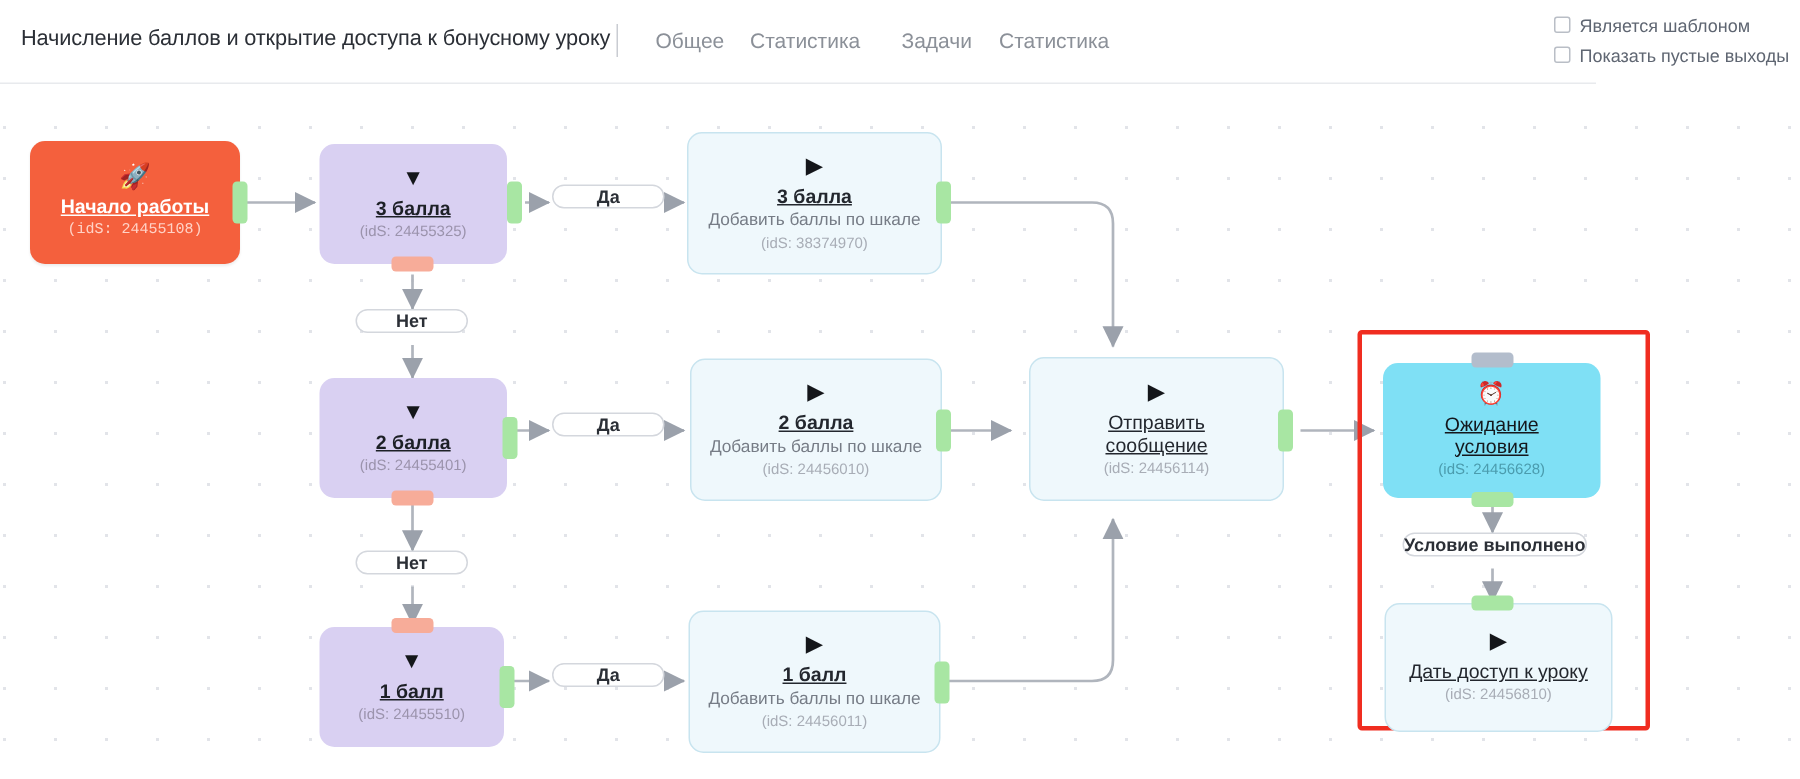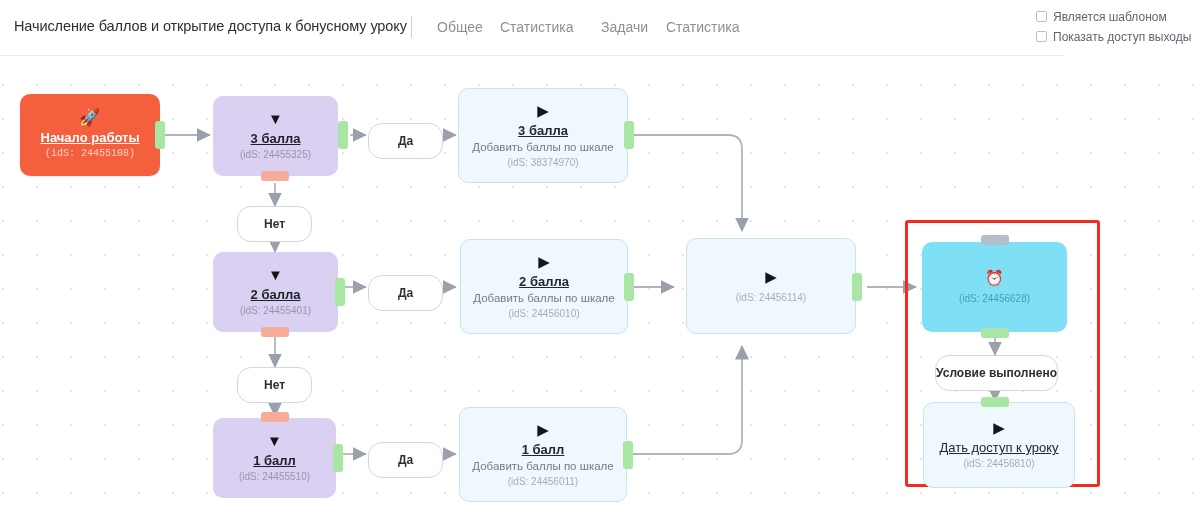--- a/index.html
+++ b/index.html
@@ -185,21 +185,21 @@
     box-sizing: border-box;
     background: #ffffff;
     border: 1px solid #d4d7dd;
     border-radius: 14px;
     font-size: 12px;
     color: #2b2f36;
     font-weight: bold;
     display: flex;
     align-items: center;
     justify-content: center;
-    height: 36px;
+    height: 16px;
     white-space: nowrap;
   }
 
   
   #selection-box {
     position: absolute;
     border: 3px solid #f02d20;
     border-radius: 3px;
     background: transparent;
     box-sizing: border-box;
@@ -214,21 +214,21 @@
 
   <div class="nav-tab" id="nav-tab-0">Общее</div>
   <div class="nav-tab" id="nav-tab-1">Статистика</div>
   <div class="nav-tab" id="nav-tab-2">Задачи</div>
   <div class="nav-tab" id="nav-tab-3">Статистика</div>
 
   <label class="hdr-check" id="hdr-check-0">
     <span class="cb-box"></span><span>Является шаблоном</span>
   </label>
   <label class="hdr-check" id="hdr-check-1">
-    <span class="cb-box"></span><span>Показать доступ выходы</span>
+    <span class="cb-box"></span><span>Показать пустые выходы</span>
   </label>
 </div>
 
 <div id="canvas">
 
   <svg id="edges" viewBox="0 0 1200 463">
     <defs>
       <marker id="arr" markerWidth="9" markerHeight="9" refX="7.5" refY="4.5" orient="auto">
         <path d="M0,0.6 L8,4.5 L0,8.4 z" fill="#9ba1ab"></path>
       </marker>
@@ -323,26 +323,28 @@
   <div class="node action" style="left:459px; top:351px; width:168px; height:95px;">
     <div class="n-icon">▶</div>
     <div class="n-title">1 балл</div>
     <div class="n-sub">Добавить баллы по шкале</div>
     <div class="n-id">(idS: 24456011)</div>
   </div>
   <div class="port v green" style="left:623px; top:385px;"></div>
 
   <div class="node action plain" style="left:686px; top:182px; width:170px; height:96px;">
     <div class="n-icon">▶</div>
+    <div class="n-title" style="font-weight:normal; max-width:120px;">Отправить сообщение</div>
     <div class="n-id">(idS: 24456114)</div>
   </div>
   <div class="port v green" style="left:852px; top:217px;"></div>
 
   <div class="node wait" style="left:922px; top:186px; width:145px; height:90px;">
     <div class="n-icon">⏰</div>
+    <div class="n-title" style="max-width:100px;">Ожидание условия</div>
     <div class="n-id">(idS: 24456628)</div>
   </div>
   <div class="port h gray" style="left:981px; top:179px;"></div>
   <div class="port h green" style="left:981px; top:272px;"></div>
 
   <div class="node action plain" style="left:923px; top:346px; width:152px; height:86px;">
     <div class="n-icon">▶</div>
     <div class="n-title">Дать доступ к уроку</div>
     <div class="n-id">(idS: 24456810)</div>
   </div>

